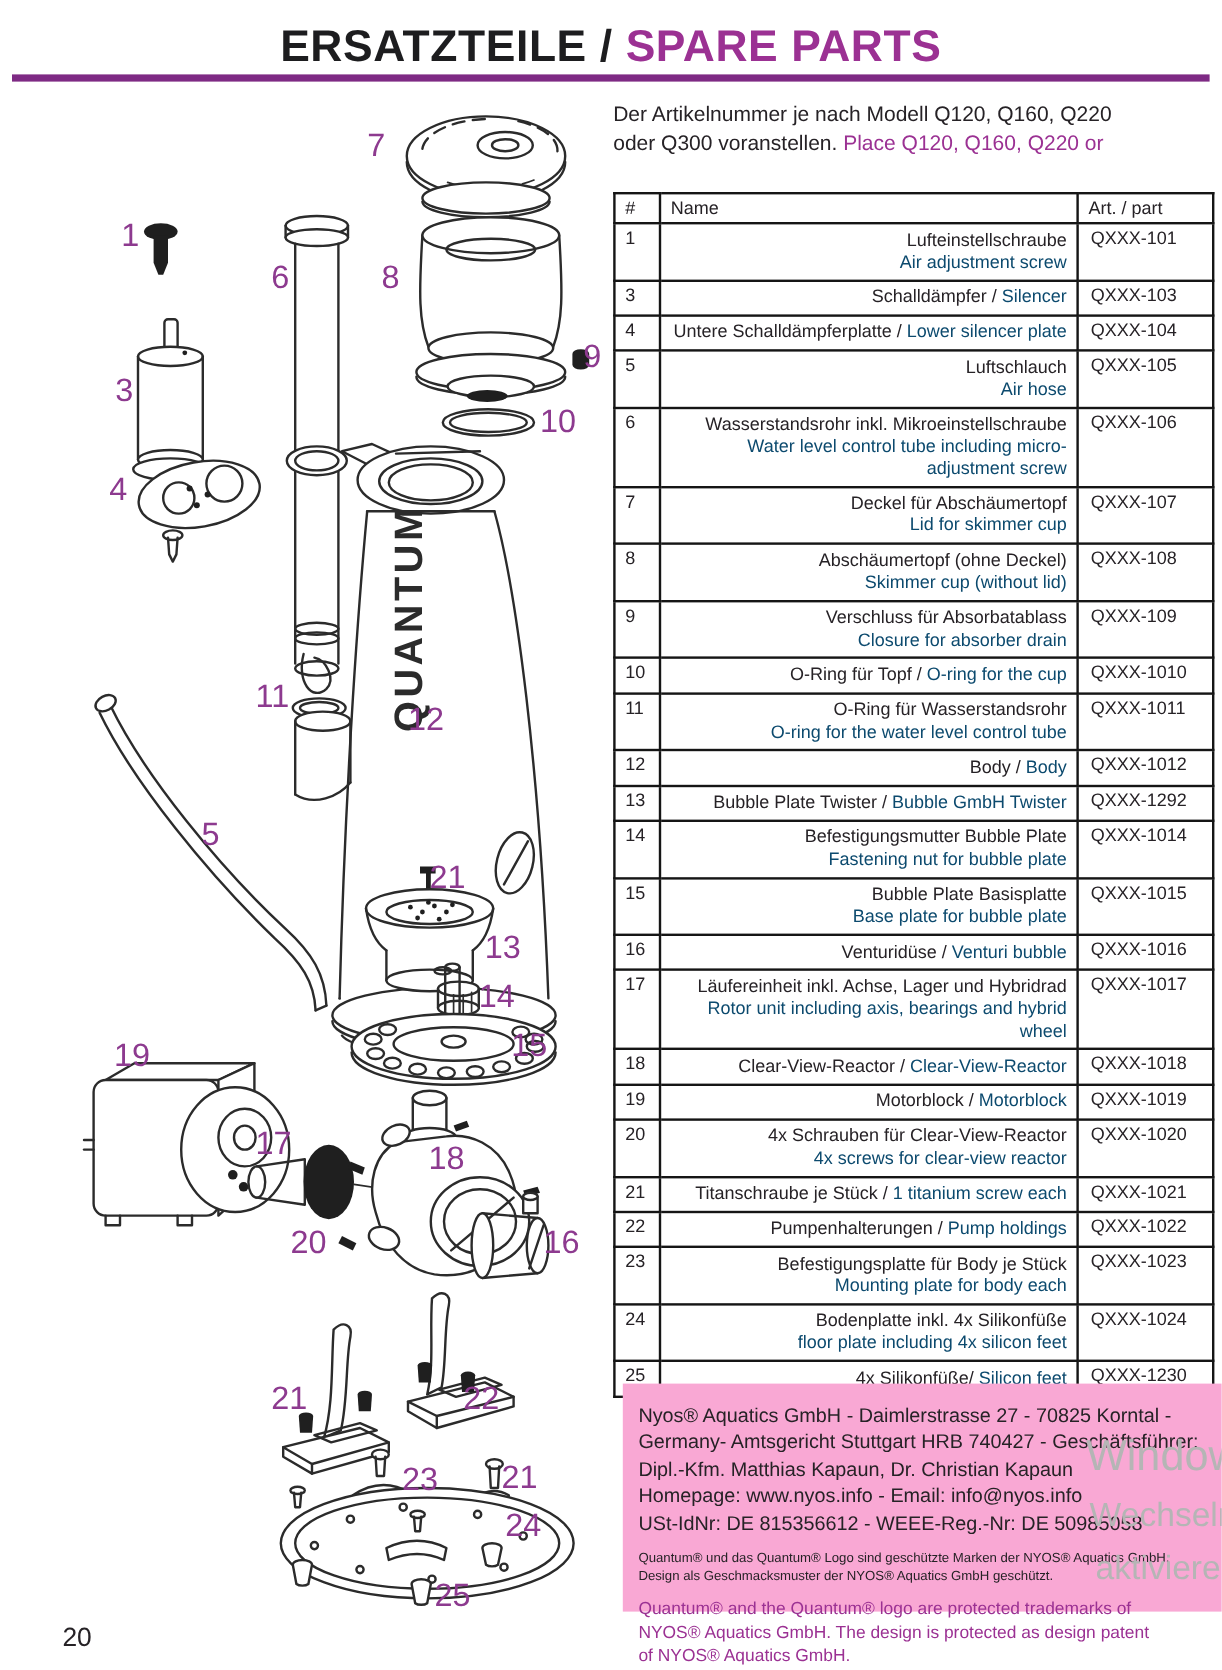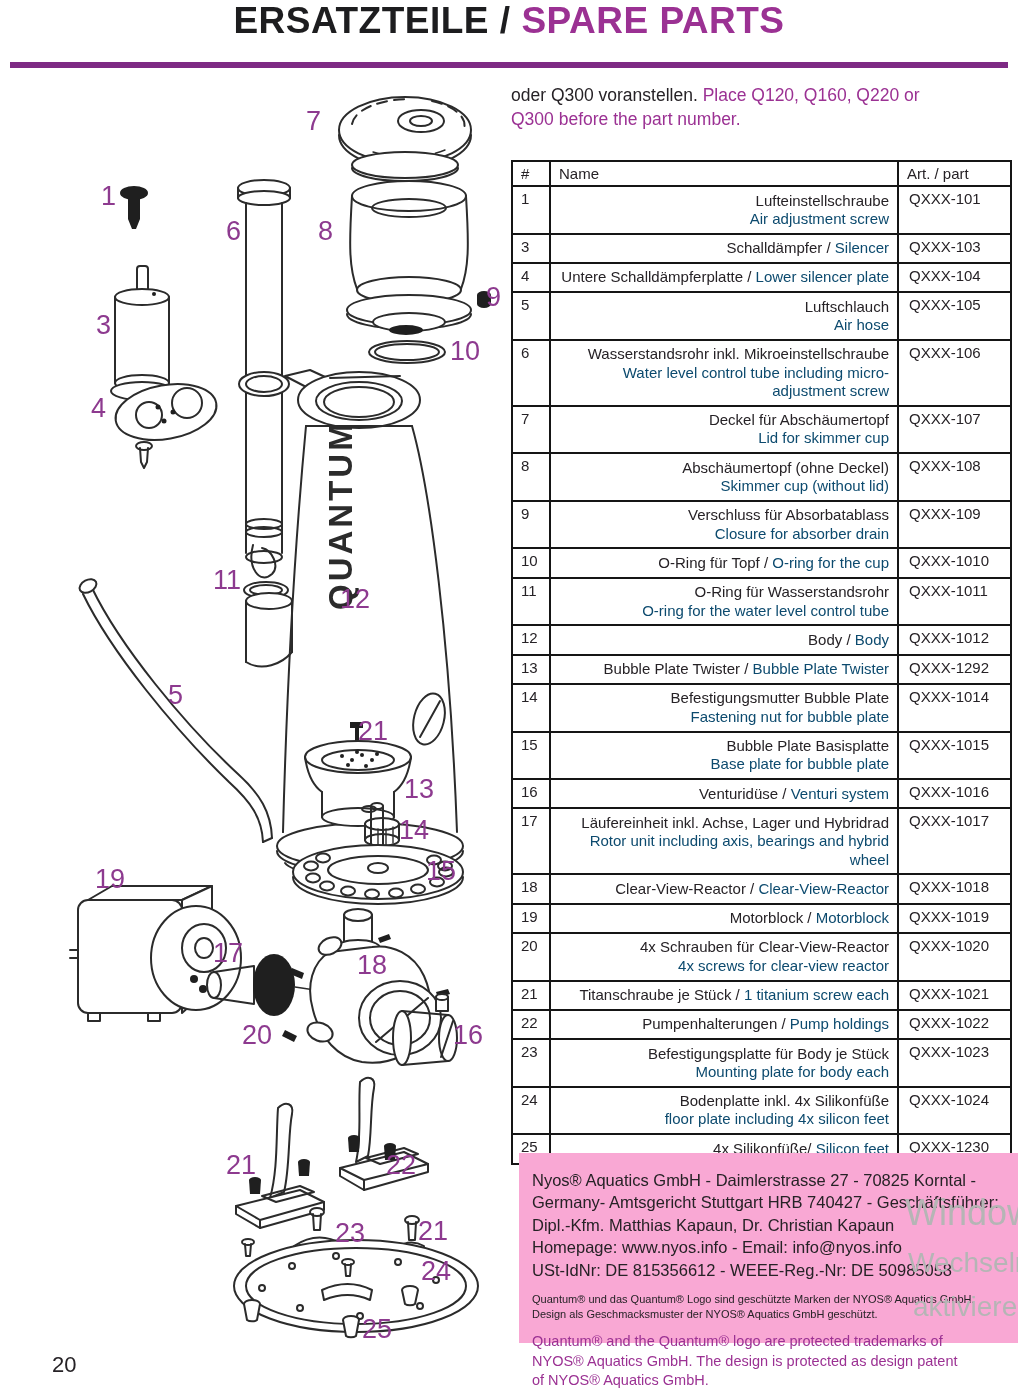--- a/index.html
+++ b/index.html
@@ -6,21 +6,21 @@
   body{
     position:relative;
     width:1018px;height:1392px;
     background:#ffffff;
     overflow:hidden;
     font-family:"Liberation Sans", sans-serif;
     color:#262226;
   }
   
   .title{
-    position:absolute;top:0;left:0;width:100%;
+    position:absolute;top:18px;left:0;width:100%;
     text-align:center;font-size:37px;font-weight:600;
     color:#1d1d1f;letter-spacing:.5px;white-space:pre;
   }
   .title .t-en{color:#9b3193;}
   .rule{position:absolute;left:10px;top:62px;width:998px;height:6px;background:#7e2a84;}
   
   .intro{position:absolute;left:511px;top:84px;width:507px;font-size:17.5px;line-height:1.35;}
   .intro .en{color:#9b3193;}
   
   .parts-table{
@@ -357,22 +357,22 @@
       <div class="plabel" style="left: 226px; top: 1152px;">21</div>
       <div class="plabel" style="left: 386px; top: 1152px;">22</div>
       <div class="plabel" style="left: 335px; top: 1220px;">23</div>
       <div class="plabel" style="left: 418px; top: 1218px;">21</div>
       <div class="plabel" style="left: 421px; top: 1258px;">24</div>
       <div class="plabel" style="left: 362px; top: 1316px;">25</div>
     </div>
 </div>
 
 <div class="intro">
+  <div><span class="de">Der Artikelnummer je nach Modell Q120, Q160, Q220</span></div>
   <div><span class="de">oder Q300 voranstellen. </span><span class="en">Place Q120, Q160, Q220 or</span></div>
-  <div><span class="en">Q300 before the part number.</span></div>
 </div>
 
 <table class="parts-table">
   <colgroup>
       <col style="width:38px">
       <col style="width:348px">
       <col style="width:113px">
     </colgroup>
   <thead>
     <tr>
@@ -453,42 +453,42 @@
         </td>
         <td class="c-part">QXXX-1011</td>
       </tr>
       <tr>
         <td class="c-num">12</td>
         <td class="c-name"><span class="de">Body /</span> <span class="en">Body</span></td>
         <td class="c-part">QXXX-1012</td>
       </tr>
       <tr>
         <td class="c-num">13</td>
-        <td class="c-name"><span class="de">Bubble Plate Twister /</span> <span class="en">Bubble Plate Twister</span></td>
+        <td class="c-name"><span class="de">Bubble Plate Twister /</span> <span class="en">Bubble GmbH Twister</span></td>
         <td class="c-part">QXXX-1292</td>
       </tr>
       <tr>
         <td class="c-num">14</td>
         <td class="c-name">
           <div><span class="de">Befestigungsmutter Bubble Plate</span></div>
           <div><span class="en">Fastening nut for bubble plate</span></div>
         </td>
         <td class="c-part">QXXX-1014</td>
       </tr>
       <tr>
         <td class="c-num">15</td>
         <td class="c-name">
           <div><span class="de">Bubble Plate Basisplatte</span></div>
           <div><span class="en">Base plate for bubble plate</span></div>
         </td>
         <td class="c-part">QXXX-1015</td>
       </tr>
       <tr>
         <td class="c-num">16</td>
-        <td class="c-name"><span class="de">Venturidüse /</span> <span class="en">Venturi system</span></td>
+        <td class="c-name"><span class="de">Venturidüse /</span> <span class="en">Venturi bubble</span></td>
         <td class="c-part">QXXX-1016</td>
       </tr>
       <tr>
         <td class="c-num">17</td>
         <td class="c-name">
           <div><span class="de">Läufereinheit inkl. Achse, Lager und Hybridrad</span></div>
           <div><span class="en">Rotor unit including axis, bearings and hybrid wheel</span></div>
         </td>
         <td class="c-part">QXXX-1017</td>
       </tr>

